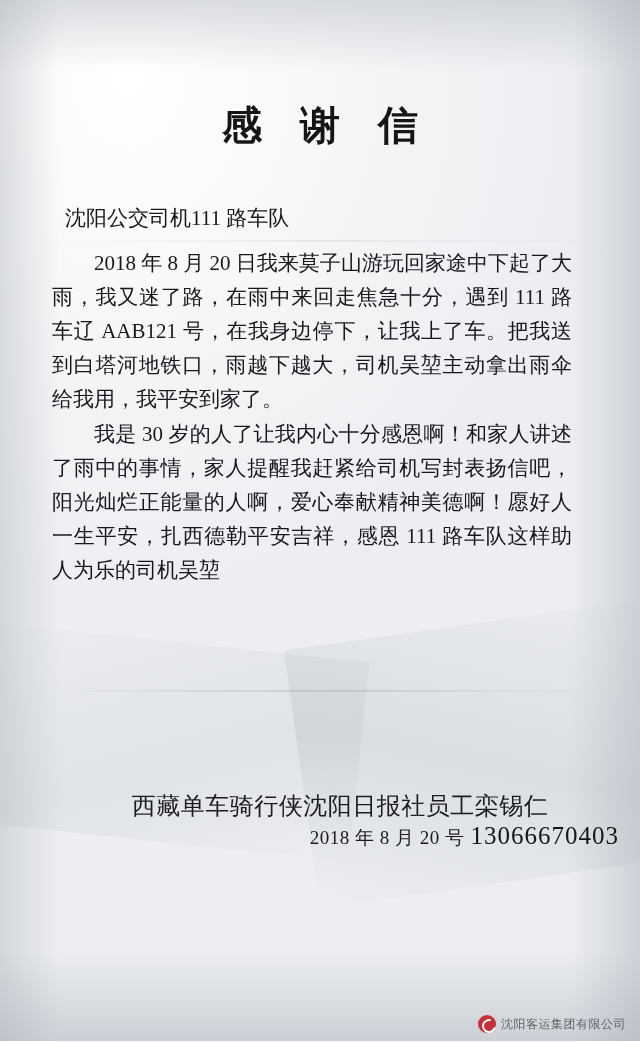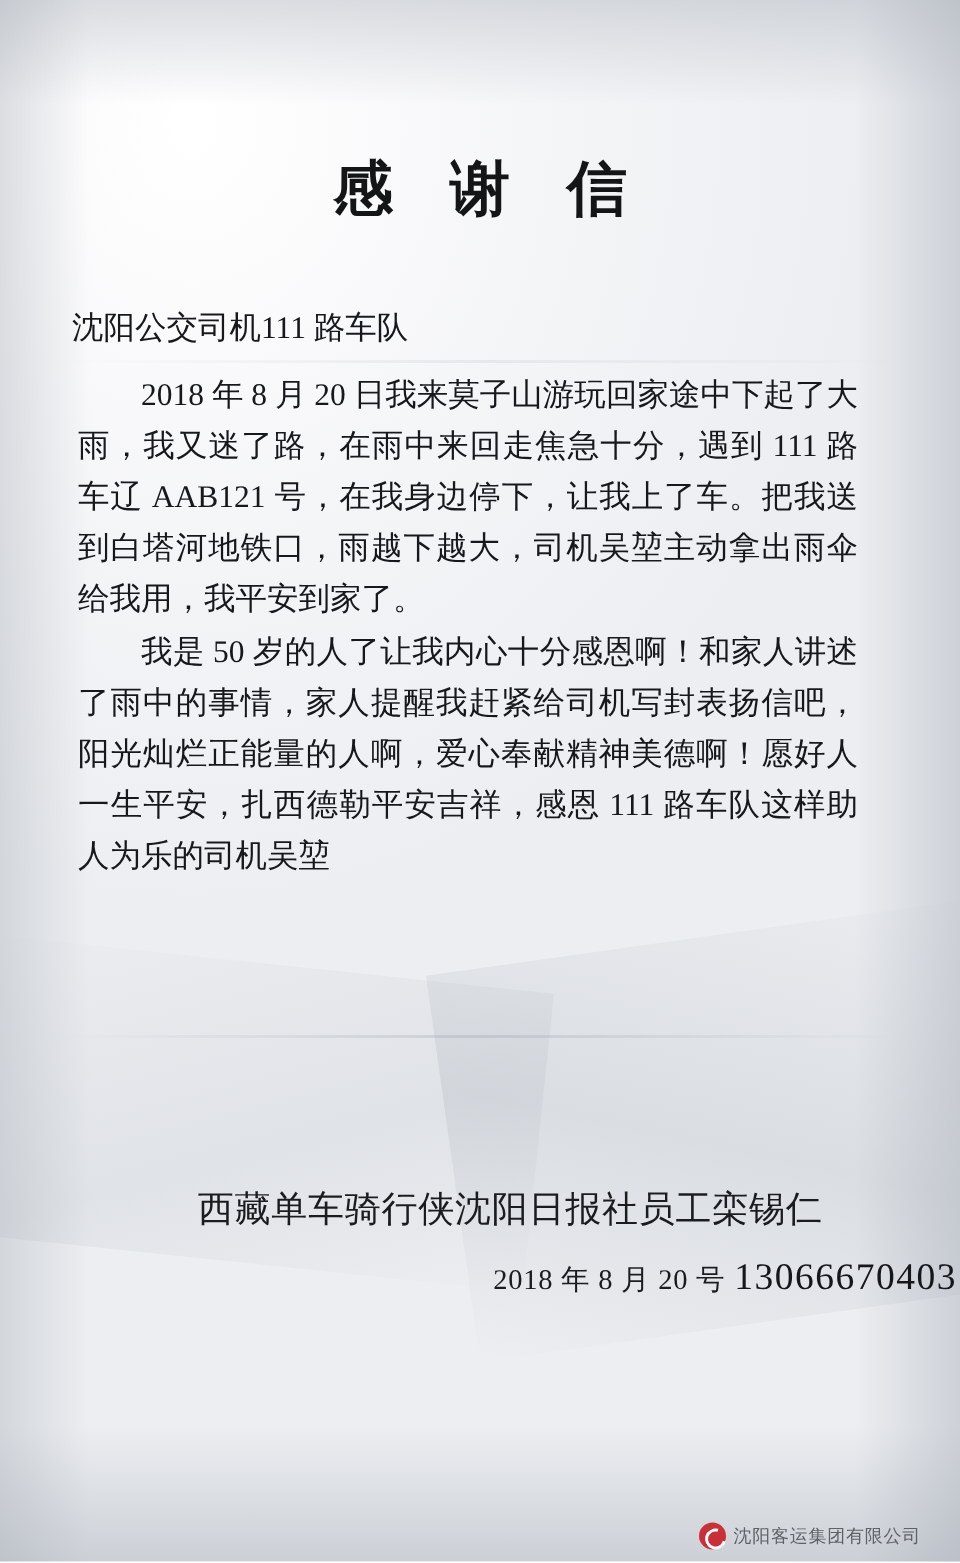--- a/index.html
+++ b/index.html
@@ -76,21 +76,21 @@
     font-weight: bold;
     font-size: 40px;
     letter-spacing: 14px;
     padding-top: 98px;
     color: #141517;
     text-indent: 14px;
   }
 
   .salutation {
     margin-top: 52px;
-    padding-left: 48px;
+    padding-left: 65px;
     font-size: 21px;
     line-height: 1.3;
     color: #16181c;
   }
 
   .body-text {
     margin-top: 14px;
     padding-left: 52px;
     padding-right: 68px;
     font-size: 21px;
@@ -110,41 +110,41 @@
     width: 640px;
   }
   .sig-name {
     text-align: center;
     font-size: 24px;
     padding-left: 40px;
     color: #1a1c1f;
     letter-spacing: 0.5px;
   }
   .sig-date-row {
-    margin-top: 16px;
-    padding-right: 2px;
+    margin-top: 0;
+    padding-right: 21px;
     text-align: right;
     font-size: 19px;
     color: #1a1c1f;
   }
   .sig-date {
     letter-spacing: 0.5px;
   }
   .sig-phone {
     font-family: "Liberation Serif", serif;
     font-size: 25px;
     letter-spacing: 1px;
     margin-left: 6px;
     color: #15171a;
   }
 
   
   .watermark {
     position: absolute;
-    right: 26px;
+    right: 14px;
     bottom: 8px;
     display: flex;
     align-items: center;
     gap: 5px;
     opacity: 0.92;
   }
   .wm-logo {
     width: 18px;
     height: 18px;
     border-radius: 50%;
@@ -184,21 +184,21 @@
   <div class="crease-line" style="left:40px; top:240px; width:560px; opacity:0.5;"></div>
 
   <div id="content">
 
     <div class="title">感 谢 信</div>
 
     <div class="salutation">沈阳公交司机111 路车队</div>
 
     <div class="body-text">
       <p class="para">2018 年 8 月 20 日我来莫子山游玩回家途中下起了大雨，我又迷了路，在雨中来回走焦急十分，遇到 111 路车辽 AAB121 号，在我身边停下，让我上了车。把我送到白塔河地铁口，雨越下越大，司机吴堃主动拿出雨伞给我用，我平安到家了。</p>
-      <p class="para">我是 50 岁的人了让我内心十分感恩啊！和家人讲述了雨中的事情，家人提醒我赶紧给司机写封表扬信吧，阳光灿烂正能量的人啊，爱心奉献精神美德啊！愿好人一生平安，扎西德勒平安吉祥，感恩 111 路车队这样助人为乐的司机吴堃</p>
+      <p class="para">我是 30 岁的人了让我内心十分感恩啊！和家人讲述了雨中的事情，家人提醒我赶紧给司机写封表扬信吧，阳光灿烂正能量的人啊，爱心奉献精神美德啊！愿好人一生平安，扎西德勒平安吉祥，感恩 111 路车队这样助人为乐的司机吴堃</p>
     </div>
 
     <div class="sig-block">
       <div class="sig-name">西藏单车骑行侠沈阳日报社员工栾锡仁</div>
       <div class="sig-date-row">
         <span class="sig-date">2018 年 8 月 20 号</span><span class="sig-phone">13066670403</span>
       </div>
     </div>
 
   </div>

